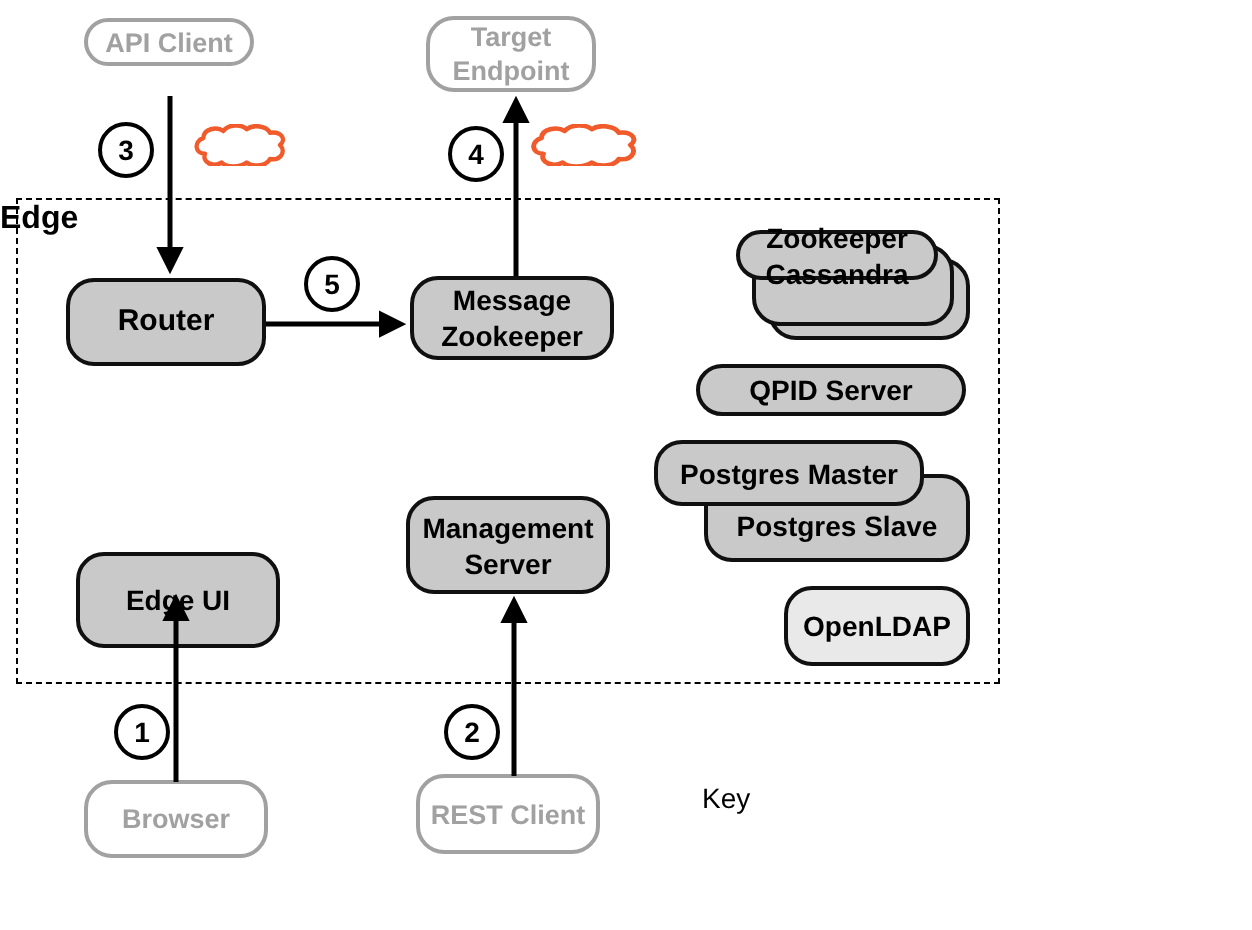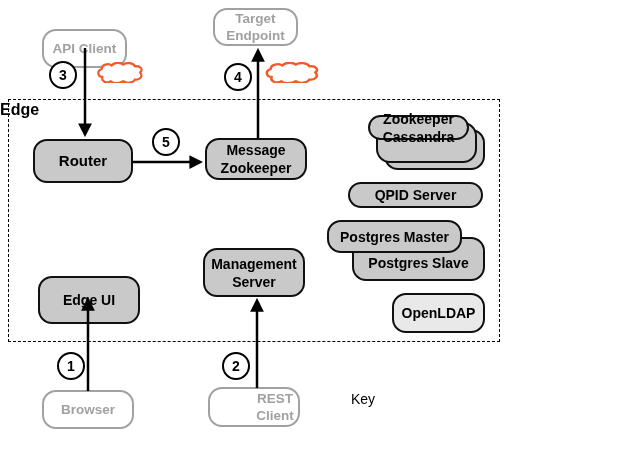--- a/index.html
+++ b/index.html
@@ -47,30 +47,30 @@
   .pg-slave { align-items:flex-end; padding-bottom:7px; }
 </style>
 </head>
 <body>
 
 <div class="canvas">
 
   <div class="edge-box"></div>
   <div class="edge-label">Edge</div>
 
-  <div class="node external" style="left:42px; top:9px; width:85px; height:39px;margin-top:20px;">
+  <div class="node external" style="left:42px; top:9px; width:85px; height:24px;">
     <span>API Client</span>
   </div>
   <div class="node external" style="left:213px; top:8px; width:85px; height:38px;">
     <span>Target Endpoint</span>
   </div>
   <div class="node external" style="left:42px; top:390px; width:92px; height:39px;">
     <span>Browser</span>
   </div>
-  <div class="node external" style="left:208px; top:387px; width:92px; height:40px;padding-left:42px;">
+  <div class="node external" style="left:208px; top:387px; width:92px; height:40px;">
     <span>REST Client</span>
   </div>
 
   <div class="node internal" style="left:33px; top:139px; width:100px; height:44px; font-size:15px;">
     <span>Router</span>
   </div>
   <div class="node internal" style="left:205px; top:138px; width:102px; height:42px;">
     <span>Message Zookeeper</span>
   </div>
   <div class="node internal" style="left:38px; top:247px; width:102px; height:48px;margin-top:29px;">

